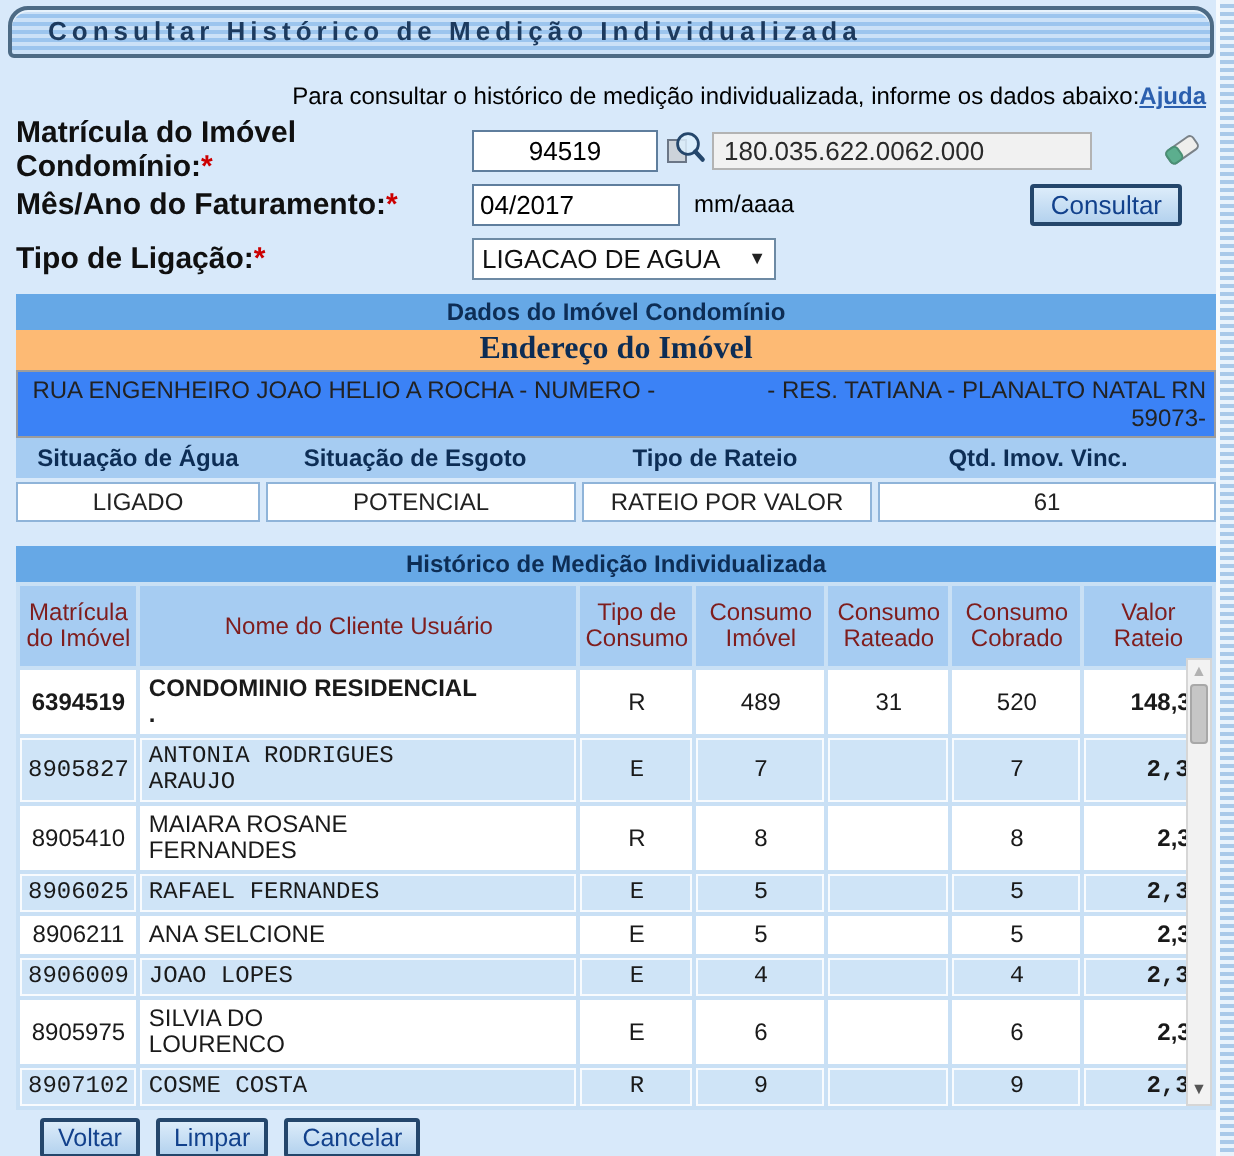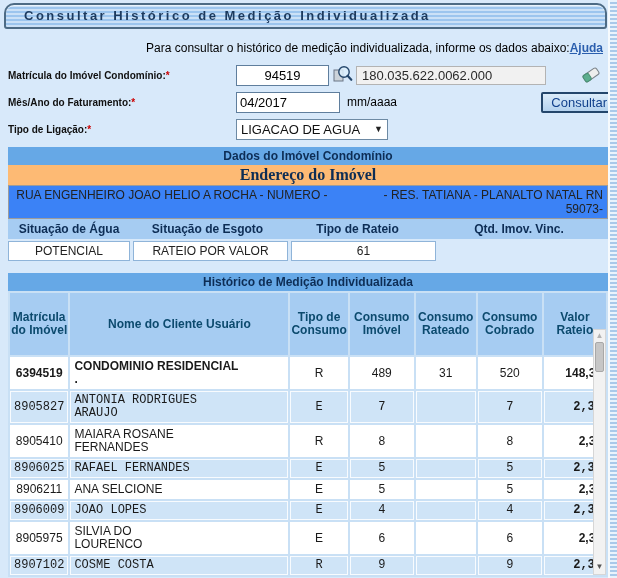--- a/index.html
+++ b/index.html
@@ -27,42 +27,42 @@
   }
   .intro-row {
     display:flex; justify-content:flex-end; align-items:center;
     margin:12px 14px 0 8px; font-size:12px; color:#000;
   }
   .help-link { color:#2b5fae; font-weight:bold; text-decoration:underline; cursor:pointer; }
 
   
   .form { margin:8px 0 0 8px; }
   .form-row { display:flex; align-items:center; height:24px; margin-bottom:3px; }
-  .form-label { width:228px; font-weight:bold; font-size:10px; color:#101010; flex:none; }
+  .form-label { width:228px; font-weight:bold; font-size:15px; color:#101010; flex:none; }
   .req { color:#cc0000; }
   .text-input {
     width:93px; height:21px; border:1px solid #5f7e9d; background:#fff;
     font-family:inherit; font-size:13px; padding:0 3px;
   }
   .center-text { text-align:center; }
   .icon-btn { background:none; border:none; padding:0; margin:0 0 0 4px; cursor:pointer; height:22px; }
   .readonly-field {
     width:190px; height:19px; line-height:17px; background:#f1f1f1;
     border:1px solid #b3b3b3; font-size:13px; color:#2a2a2a; padding:0 5px; margin-left:3px;
     overflow:hidden; white-space:nowrap;
   }
   .eraser-btn { margin-left:auto; margin-right:16px; }
   .mask-hint { margin-left:7px; font-size:12px; color:#000; }
   .btn {
     background:linear-gradient(#dcecfa,#b4d2ee);
     border:2px solid #24466b; border-radius:2px;
     color:#12418c; font-size:13px; font-family:inherit;
     padding:1px 8px; cursor:pointer;
   }
-  .consultar-btn { margin-left:auto; margin-right:0; }
+  .consultar-btn { margin-left:auto; margin-right:26px; }
   .select-box {
     width:152px; height:21px; border:1px solid #6d8aa4; background:#fff;
     display:flex; align-items:center; justify-content:space-between;
     font-size:13px; color:#111; padding:0 4px; cursor:pointer;
   }
   .select-arrow { font-size:9px; color:#222; }
 
   
   .bar-blue  { background:#66a8e6; text-align:center; font-weight:bold; font-size:12px; color:#0d2d55; padding:2px 0; }
   .bar-light { background:#fdba74; text-align:center; font-weight:bold; font-size:16px; color:#0d2d55; padding:1px 0;font-family:Liberation Serif, serif; }
@@ -81,22 +81,22 @@
   .situ-values > div {
     background:#fff; border:1px solid #8fb4d9; text-align:center;
     font-size:12px; color:#222; padding:2px 0;
   }
 
   
   .historico { margin:12px 9px 0 8px; }
   .table-wrap { position:relative; background:#c9e0f5; }
   table.hist { width:100%; border-collapse:separate; border-spacing:2px; }
   table.hist th {
-    background:#a6ccf2; color:#0c4a6e; font-size:12px; font-weight:bold;
-    white-space:pre-line; line-height:13px; padding:18px 1px; vertical-align:middle;
+    background:#a6ccf2; color:#7f1d1d; font-size:12px; font-weight:normal;
+    white-space:pre-line; line-height:13px; padding:7px 1px; vertical-align:middle;
   }
   table.hist th:nth-child(1){width:58px;}
   table.hist th:nth-child(2){width:218px;}
   table.hist th:nth-child(3){width:56px;}
   table.hist th:nth-child(4){width:64px;}
   table.hist th:nth-child(5){width:60px;}
   table.hist th:nth-child(6){width:64px;}
   table.hist td {
     background:#fff; font-size:12px; color:#1a1a1a; line-height:13px;
     padding:2px 3px; border:1px solid rgba(255,255,255,.85); vertical-align:middle;
@@ -187,20 +187,21 @@
     <div><span>RUA ENGENHEIRO JOAO HELIO A ROCHA - NUMERO -</span><span class="addr-gap"></span><span>- RES. TATIANA - PLANALTO NATAL RN</span></div>
     <div>59073-</div>
   </div>
   <div class="situ-headers">
     <div>Situação de Água</div>
     <div>Situação de Esgoto</div>
     <div>Tipo de Rateio</div>
     <div>Qtd. Imov. Vinc.</div>
   </div>
   <div class="situ-values">
+    <div>LIGADO</div>
     <div>POTENCIAL</div>
     <div>RATEIO POR VALOR</div>
     <div>61</div>
   </div>
 </div>
 
 <div class="historico">
   <div class="bar-blue">Histórico de Medição Individualizada</div>
   <div class="table-wrap">
     <table class="hist">

